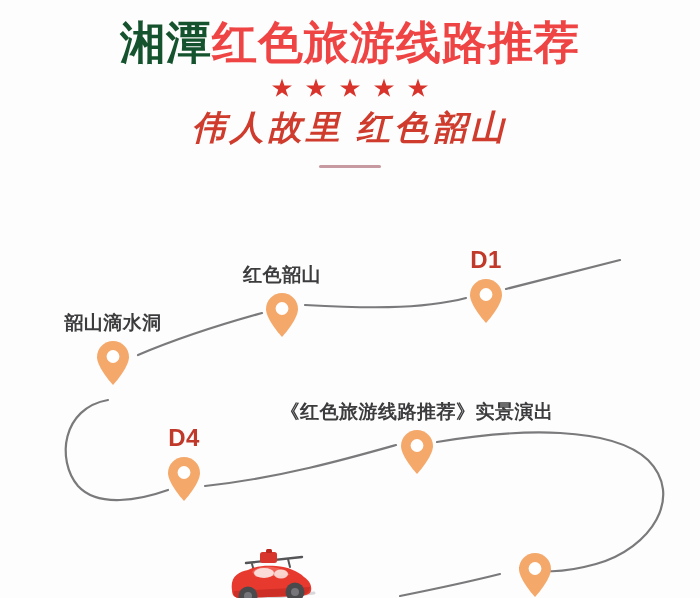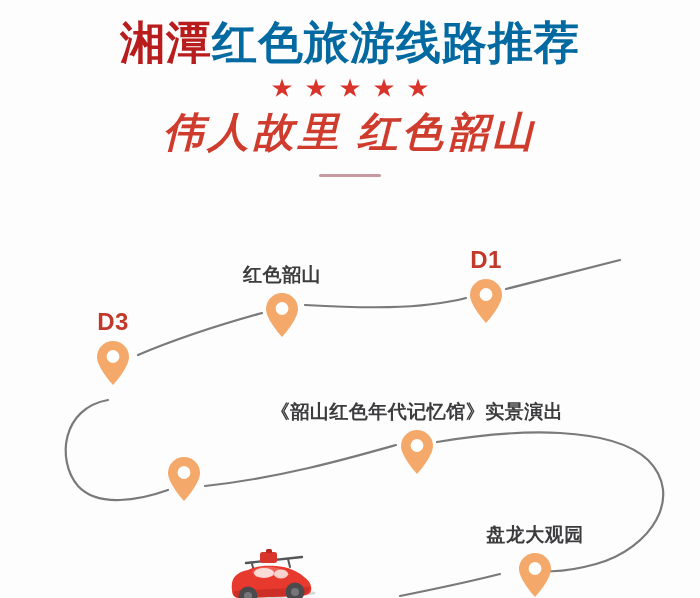--- a/index.html
+++ b/index.html
@@ -27,24 +27,24 @@
   .main-title {
     margin: 0;
     padding-top: 18px;
     font-size: 45px;
     font-weight: 700;
     letter-spacing: 1px;
     line-height: 1.12;
     white-space: nowrap;
   }
   .main-title .t-red {
-    color: #b91c1c;
+    color: #14532d;
   }
   .main-title .t-dark {
-    color: #0369a1;
+    color: #ef4444;
     font-family: Liberation Mono, monospace;
   }
 
   .stars {
     margin-top: 5px;
     height: 22px;
     display: flex;
     justify-content: center;
     align-items: center;
     gap: 14px;
@@ -55,21 +55,21 @@
     height: 20px;
     background: #d9342b;
     clip-path: polygon(50% 0%, 61.8% 35.2%, 100% 35.2%, 69% 57.2%,
                        80.9% 92.4%, 50% 70.6%, 19.1% 92.4%, 31% 57.2%,
                        0% 35.2%, 38.2% 35.2%);
   }
 
   .subtitle {
     margin: 6px 0 0 0;
     font-family: "Liberation Serif", "DejaVu Serif", serif;
-    font-size: 41px;
+    font-size: 34px;
     font-weight: 700;
     font-style: italic;
     color: #cf3b2c;
     letter-spacing: 4px;
     white-space: nowrap;
   }
   .divider {
     margin: 14px auto 0 auto;
     width: 62px;
     height: 3px;
@@ -194,50 +194,50 @@
         <div class="stop-name">红色韶山</div>
       </div>
       <svg class="pin" viewBox="0 0 34 46">
         <path d="M17 1 C8.2 1 1 8.2 1 17 C1 27.6 17 45 17 45 C17 45 33 27.6 33 17 C33 8.2 25.8 1 17 1 Z" fill="#f4a86a"></path>
         <circle cx="17" cy="16.5" r="6.4" fill="#ffffff"></circle>
       </svg>
     </div>
 
     <div class="stop" style="left:113px; top:332px;">
       <div class="stop-text">
-        <div class="stop-code">D3</div>
+        <div class="stop-name">韶山滴水洞</div>
       </div>
       <svg class="pin" viewBox="0 0 34 46">
         <path d="M17 1 C8.2 1 1 8.2 1 17 C1 27.6 17 45 17 45 C17 45 33 27.6 33 17 C33 8.2 25.8 1 17 1 Z" fill="#f4a86a"></path>
         <circle cx="17" cy="16.5" r="6.4" fill="#ffffff"></circle>
       </svg>
     </div>
 
     <div class="stop" style="left:184px; top:448px;">
       <div class="stop-text">
+        <div class="stop-code">D4</div>
       </div>
       <svg class="pin" viewBox="0 0 34 46">
         <path d="M17 1 C8.2 1 1 8.2 1 17 C1 27.6 17 45 17 45 C17 45 33 27.6 33 17 C33 8.2 25.8 1 17 1 Z" fill="#f4a86a"></path>
         <circle cx="17" cy="16.5" r="6.4" fill="#ffffff"></circle>
       </svg>
     </div>
 
     <div class="stop" style="left:417px; top:421px;">
       <div class="stop-text">
-        <div class="stop-name">《韶山红色年代记忆馆》实景演出</div>
+        <div class="stop-name">《红色旅游线路推荐》实景演出</div>
       </div>
       <svg class="pin" viewBox="0 0 34 46">
         <path d="M17 1 C8.2 1 1 8.2 1 17 C1 27.6 17 45 17 45 C17 45 33 27.6 33 17 C33 8.2 25.8 1 17 1 Z" fill="#f4a86a"></path>
         <circle cx="17" cy="16.5" r="6.4" fill="#ffffff"></circle>
       </svg>
     </div>
 
     <div class="stop" style="left:535px; top:544px;">
       <div class="stop-text">
-        <div class="stop-name">盘龙大观园</div>
       </div>
       <svg class="pin" viewBox="0 0 34 46">
         <path d="M17 1 C8.2 1 1 8.2 1 17 C1 27.6 17 45 17 45 C17 45 33 27.6 33 17 C33 8.2 25.8 1 17 1 Z" fill="#f4a86a"></path>
         <circle cx="17" cy="16.5" r="6.4" fill="#ffffff"></circle>
       </svg>
     </div>
 
     <svg class="car" style="left:222px; top:538px;" viewBox="0 0 96 62">
 
       <path d="M6 56 L92 47" stroke="#d8d8da" stroke-width="3" stroke-linecap="round" fill="none"></path>

